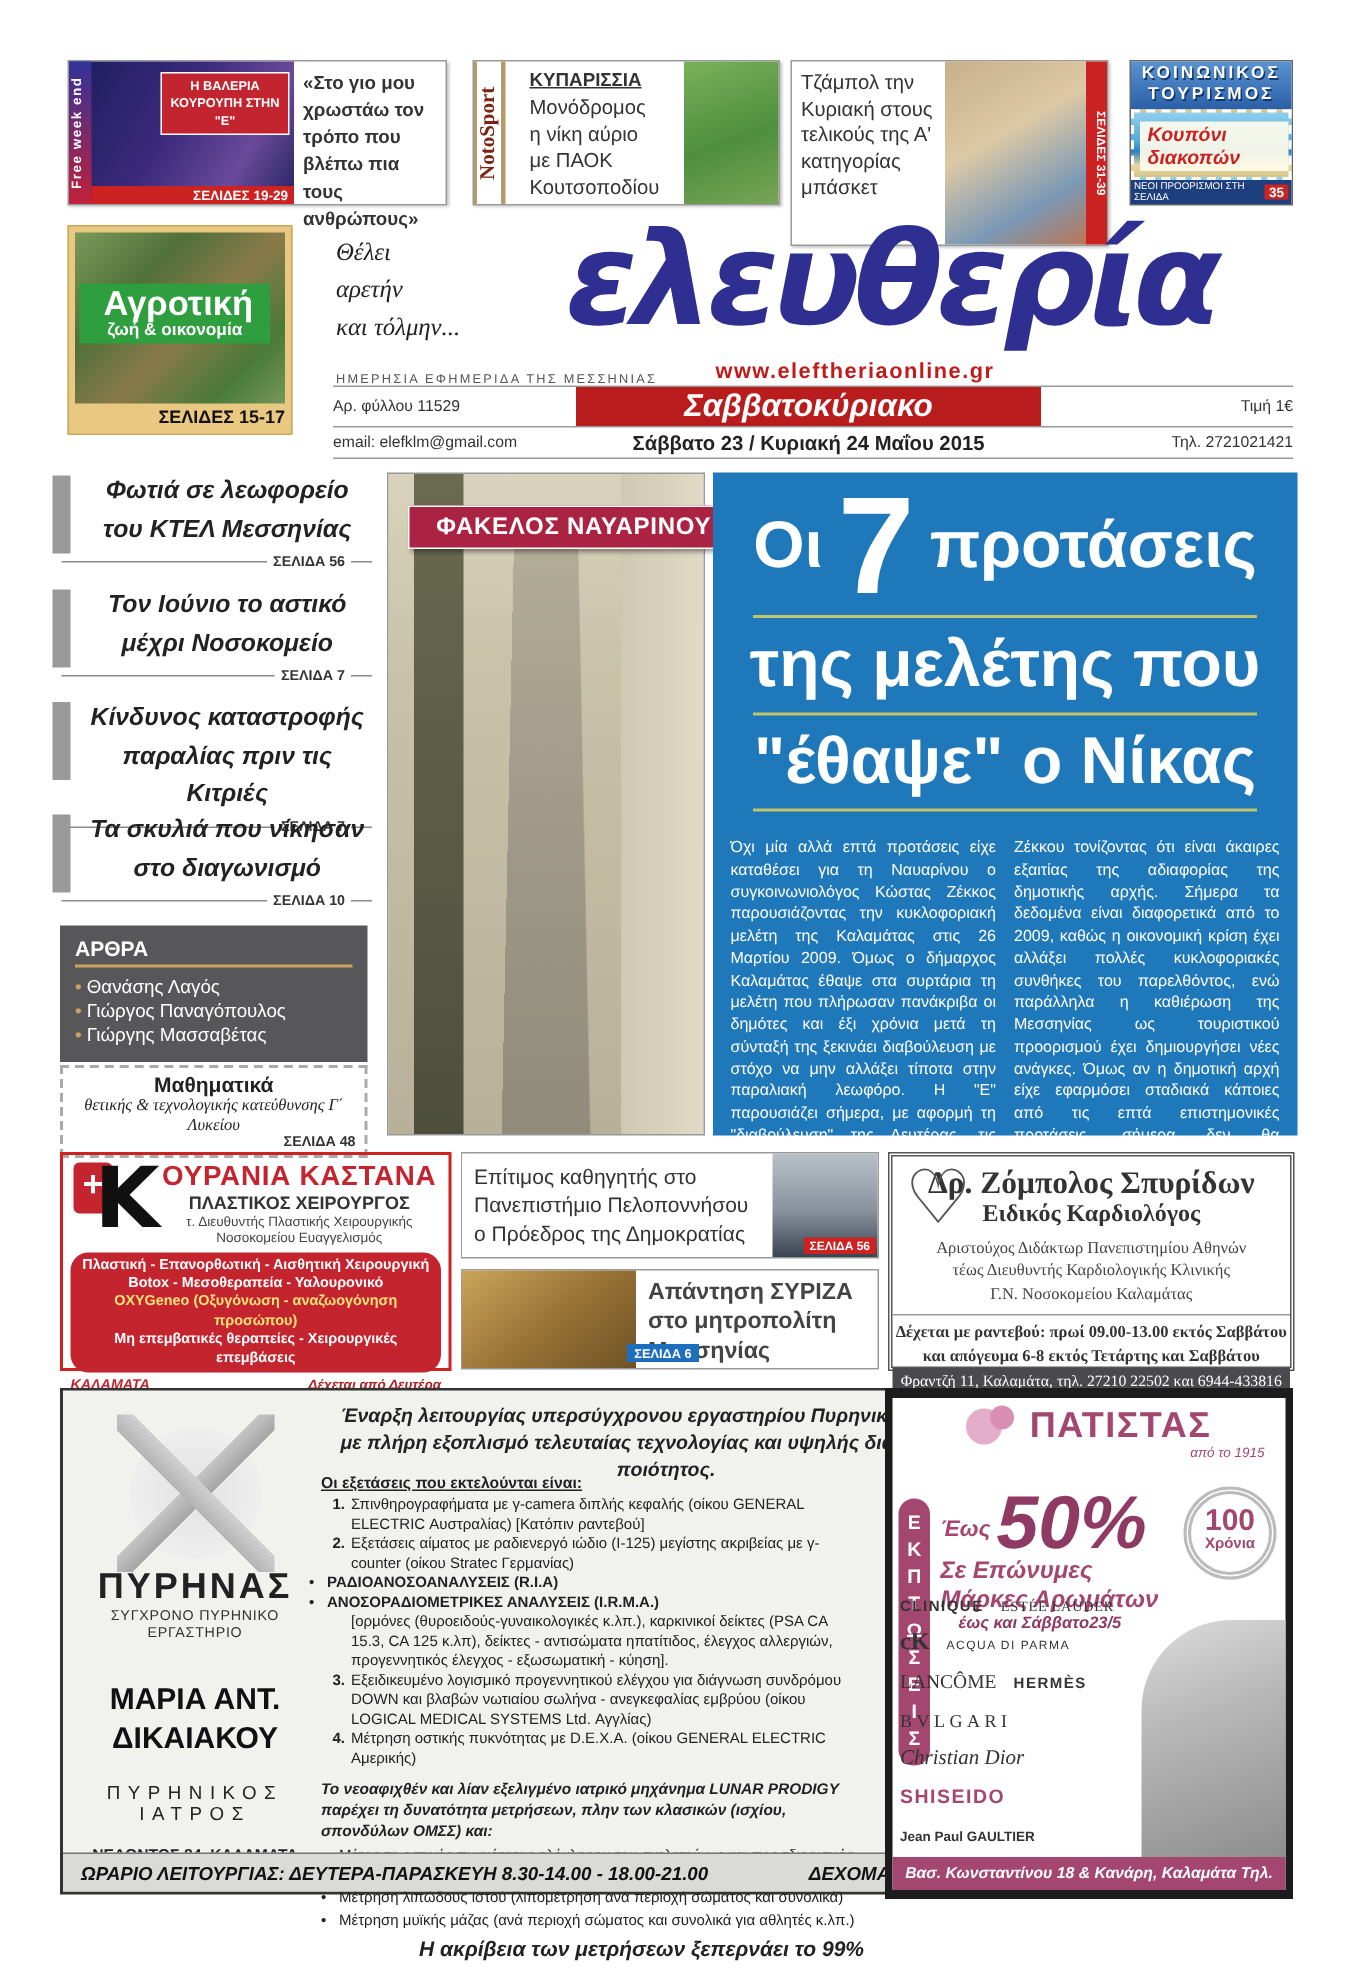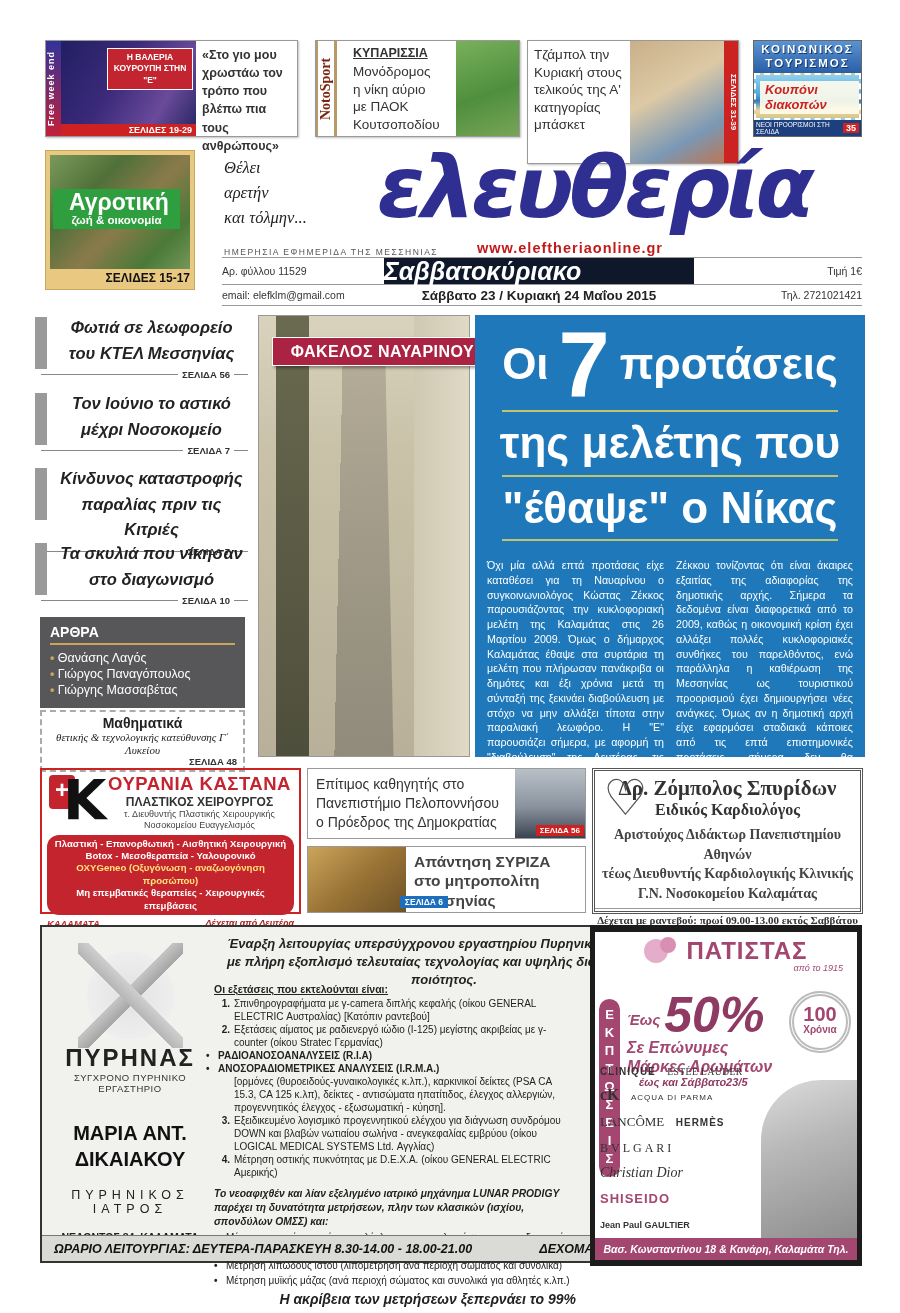--- a/index.html
+++ b/index.html
@@ -63,22 +63,22 @@
   .logo{left:323px;top:142px;width:542px;font-family:"DejaVu Sans",sans-serif;font-weight:bold;
     font-style:italic;font-size:86px;line-height:1.05;color:#2f2f91;letter-spacing:-4px;text-align:center;}
   .tagline{left:224px;top:247px;font-size:8.5px;letter-spacing:1.5px;color:#555;}
   .website{left:430px;top:240px;width:280px;text-align:center;color:#c21a1a;font-weight:bold;font-size:14.5px;letter-spacing:1px;}
   .mast-info{left:222px;top:257px;width:640px;}
   .mi-row{display:flex;align-items:center;}
   .mi-row1{border-top:1px solid #999;height:27px;}
   .mi-row2{border-top:1px solid #999;border-bottom:1px solid #999;height:22px;}
   .mi-left{width:162px;font-size:10.5px;color:#333;}
   .mi-right{width:168px;text-align:right;font-size:10.5px;color:#333;}
-  .edition{flex:1;background:#0f172a;color:#fff;font-weight:bold;font-style:italic;
-    font-size:25px;height:100%;line-height:26px;}
+  .edition{flex:1;background:#b91c1c;color:#fff;text-align:center;font-weight:bold;font-style:italic;
+    font-size:21px;height:100%;line-height:26px;}
   .dateline{flex:1;text-align:center;font-weight:bold;font-size:13.5px;color:#222;}
 
   
   .sb-item{left:35px;width:213px;position:absolute;}
   .sb-bar{position:absolute;left:0;top:2px;width:12px;height:52px;background:#9a9a9a;}
   .sb-title{margin-left:20px;text-align:center;font-style:italic;font-weight:bold;font-size:16.5px;line-height:1.55;color:#222;}
   .pageline{display:flex;align-items:center;margin-top:3px;margin-left:6px;}
   .pageline .rule{flex:1;border-top:1px solid #888;}
   .pageline .rule.short{flex:0 0 14px;}
   .pageline .pg{font-size:9.5px;color:#333;padding:0 4px;font-weight:bold;}
@@ -133,30 +133,30 @@
   .k-bottom{display:flex;margin-top:3px;}
   .k-city{color:#c4242e;font-weight:bold;font-size:9.5px;}
   .k-contact{flex:1;font-size:8px;color:#333;font-style:italic;line-height:1.3;}
   .k-hours{width:108px;text-align:right;color:#a22;font-weight:bold;font-style:italic;font-size:9px;line-height:1.3;}
 
   .pres{left:307px;top:768px;width:279px;height:71px;border:1px solid #999;display:flex;}
   .pres-text{flex:1;padding:6px 8px;font-size:14px;color:#333;line-height:1.35;}
   .pres-photo{position:relative;width:70px;background:linear-gradient(#b8c0c8 0%,#8a929e 55%,#3a4450 100%);}
   .pres-pg{position:absolute;right:1px;bottom:2px;background:#c22;color:#fff;font-size:8px;font-weight:bold;padding:1px 4px;}
   .syr{left:307px;top:846px;width:279px;height:67px;border:1px solid #999;display:flex;}
-  .syr-photo{position:relative;width:98px;background:linear-gradient(140deg,#caa55a 0%,#9a7436 50%,#6e5226 100%);}
+  .syr-photo{position:relative;width:116px;background:linear-gradient(140deg,#caa55a 0%,#9a7436 50%,#6e5226 100%);}
   .syr-text{flex:1;padding:5px 8px;font-weight:bold;font-size:15.5px;color:#444;line-height:1.25;}
   .syr-pg{position:absolute;right:-42px;bottom:4px;background:#1d6fbd;color:#fff;font-size:8.5px;font-weight:bold;padding:1px 5px;}
 
   .zomp{left:592px;top:768px;width:271px;height:146px;border:3px double #555;
     font-family:"Liberation Serif",serif;text-align:center;display:flex;flex-direction:column;}
   .z-heart{position:absolute;left:8px;top:2px;font-family:"DejaVu Sans",sans-serif;font-size:50px;color:#555;line-height:1;}
   .z-name{font-weight:bold;font-size:21px;color:#333;margin-top:5px;}
   .z-title{font-weight:bold;font-size:16px;color:#333;}
-  .z-lines{font-size:14px;color:#444;font-weight:bold;line-height:1.4;margin-top:6px;}
+  .z-lines{font-size:11px;color:#444;font-weight:normal;line-height:1.4;margin-top:6px;}
   .z-hours{border-top:1px solid #999;margin-top:5px;padding-top:4px;font-size:11px;font-weight:bold;color:#333;line-height:1.4;}
   .z-foot{margin-top:auto;background:#4a4a4e;color:#fff;font-size:10.5px;line-height:20px;height:20px;}
 
   
   .pyr{left:40px;top:925px;width:638px;height:338px;border:2px solid #333;background:#f1f1ee;}
   .pyr-head{margin-left:170px;padding:8px 8px 4px;text-align:center;font-weight:bold;font-style:italic;
     font-size:13px;color:#222;line-height:1.4;}
   .pyr-left{position:absolute;left:8px;top:16px;width:160px;text-align:center;}
   .atom-icon{width:105px;height:105px;margin:0 auto;
     background:linear-gradient(45deg,transparent 45%,#b5b5b5 45%,#cfcfcf 55%,transparent 55%),

